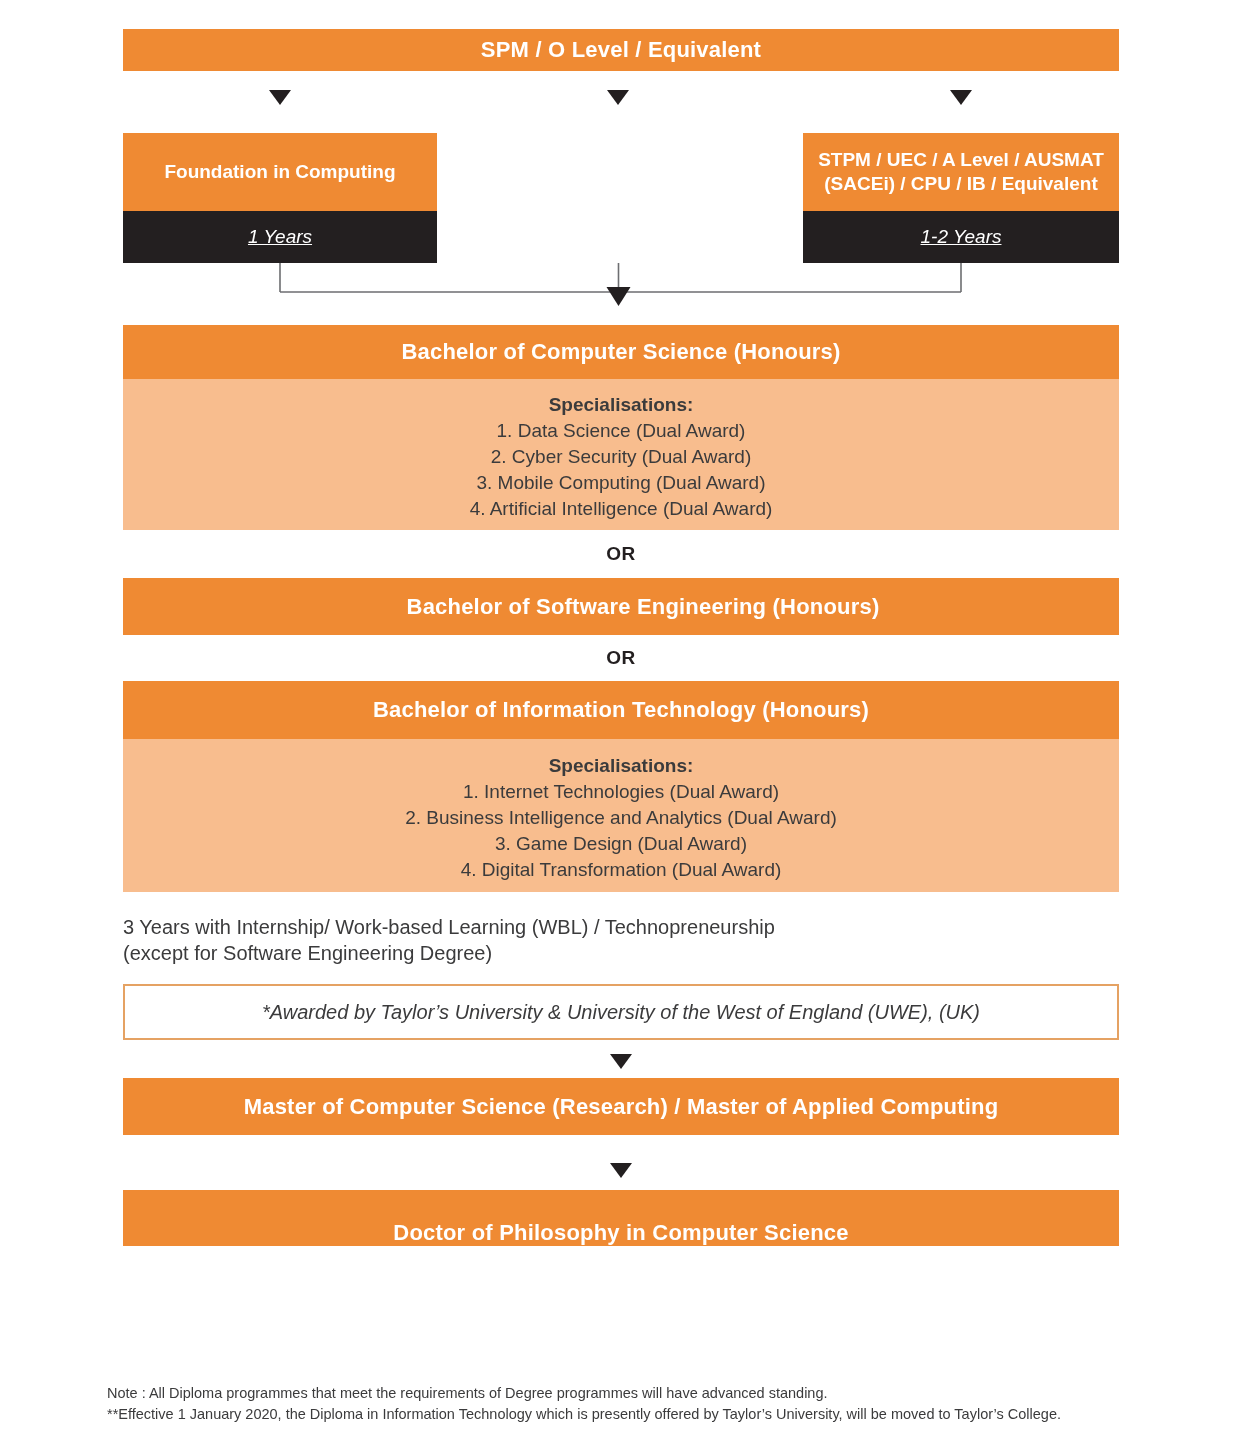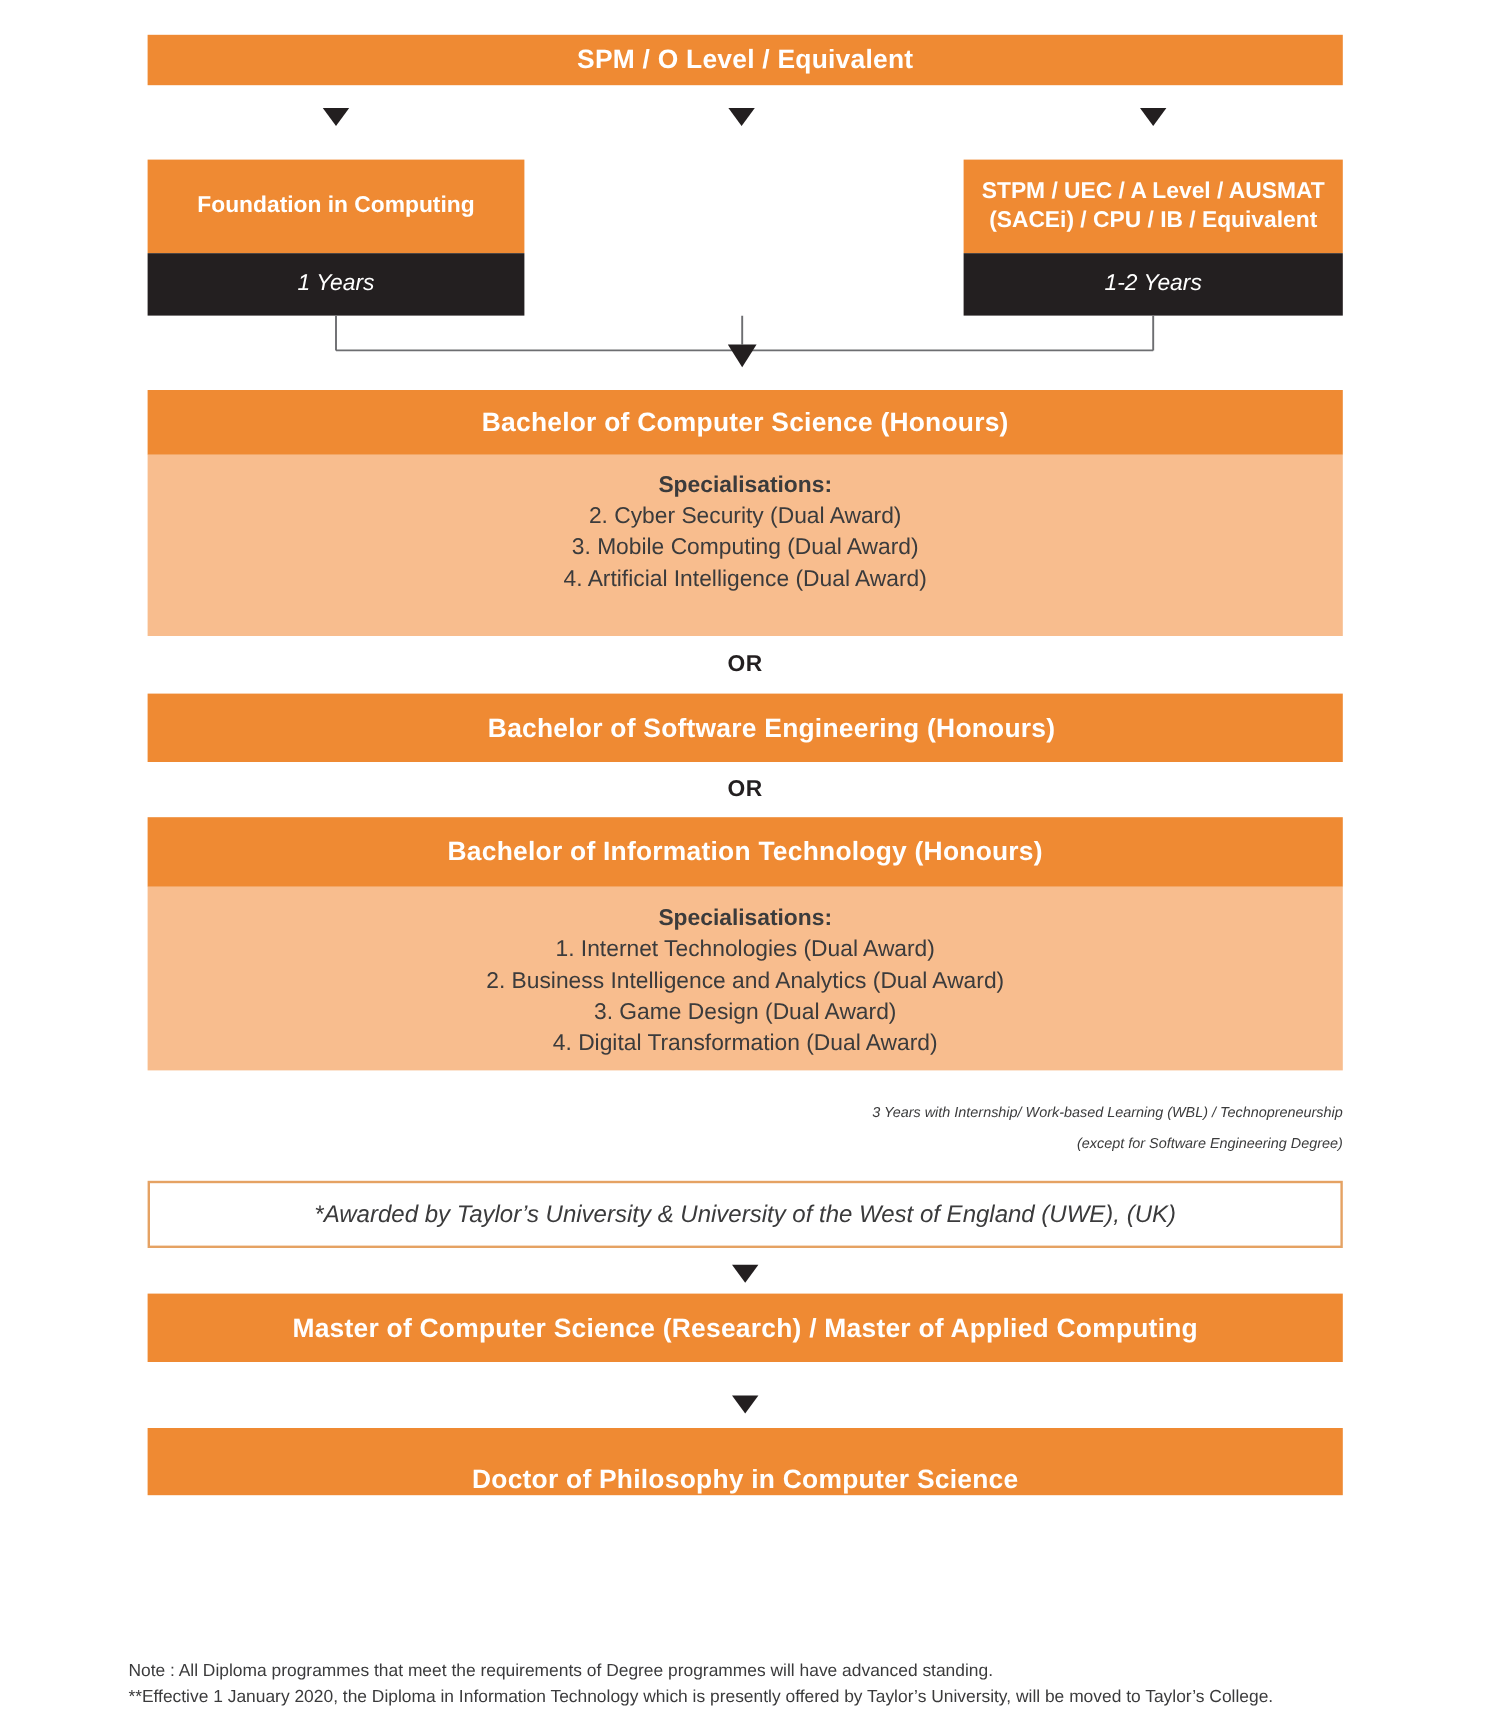--- a/index.html
+++ b/index.html
@@ -43,42 +43,42 @@
   .entry-box{width:314px;display:flex;flex-direction:column;}
   .entry-box.wide{width:316px;}
   .entry-head{
     height:78px;background:var(--orange);color:var(--white);
     display:flex;align-items:center;justify-content:center;text-align:center;
     font-weight:bold;font-size:19px;line-height:24px;white-space:pre-line;padding:0 6px;
   }
   .entry-dur{
     height:52px;background:var(--black);color:var(--white);
     display:flex;align-items:center;justify-content:center;
-    font-style:italic;font-size:19px;
+    font-style:italic;font-size:19px;text-decoration:underline;
   }
 
   .connector{display:block;}
 
   .spec-box{
     background:var(--light_orange);height:151px;
     text-align:center;color:var(--text_dark);
     font-size:19px;line-height:26px;padding-top:13px;
   }
   .spec-box.it2{height:153px;padding-top:14px;}
   .spec-heading{font-weight:bold;}
 
   .or-row{
     height:48px;display:flex;align-items:center;justify-content:center;
     font-weight:bold;font-size:19px;color:var(--black);letter-spacing:.5px;
   }
   .or-row.second{height:46px;}
 
   .duration-note{
-    margin-top:22px;text-align:right;color:var(--text_dark);
-    font-style:italic;font-size:12px;line-height:26px;
+    margin-top:22px;text-align:left;color:var(--text_dark);
+    font-size:20px;line-height:26px;
   }
 
   .awarded-box{
     margin-top:18px;height:56px;border:2px solid var(--border_tan);
     display:flex;align-items:center;justify-content:center;
     font-style:italic;font-size:20px;color:var(--text_dark);background:var(--white);
   }
 
   .solo-arrow-row{display:flex;justify-content:center;margin-top:14px;height:15px;}
   .solo-arrow-row.second{margin-top:28px;}
@@ -124,20 +124,21 @@
     <svg class="connector" width="996" height="62" viewBox="0 0 996 62" xmlns="http://www.w3.org/2000/svg">
       <path d="M157 0 V29 M838 0 V29 M157 29 H838 M495.5 0 V24" stroke="#6d6e71" stroke-width="1.6" fill="none"></path>
       <polygon points="483.5,24 507.5,24 495.5,43" fill="#231f20"></polygon>
     </svg>
 
     <div class="banner cs">
       <span>Bachelor of Computer Science (Honours)</span>
     </div>
     <div class="spec-box">
       <div class="spec-heading">Specialisations:</div>
+      <div>1. Data Science (Dual Award)</div>
       <div>2. Cyber Security (Dual Award)</div>
       <div>3. Mobile Computing (Dual Award)</div>
       <div>4. Artificial Intelligence (Dual Award)</div>
     </div>
 
     <div class="or-row">
       <span>OR</span>
     </div>
 
     <div class="banner se">

